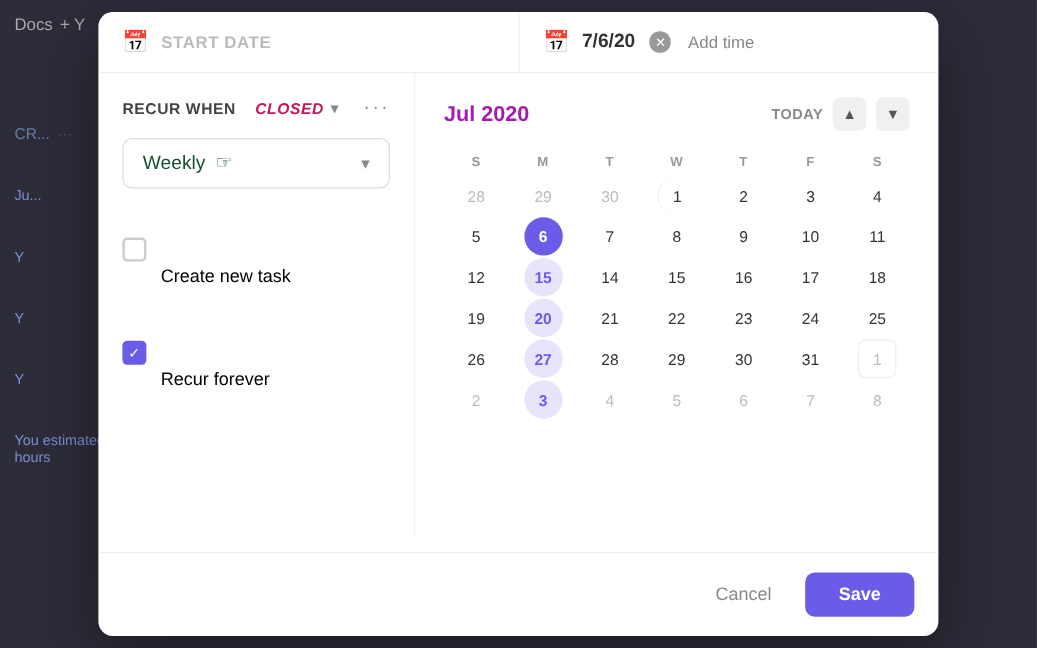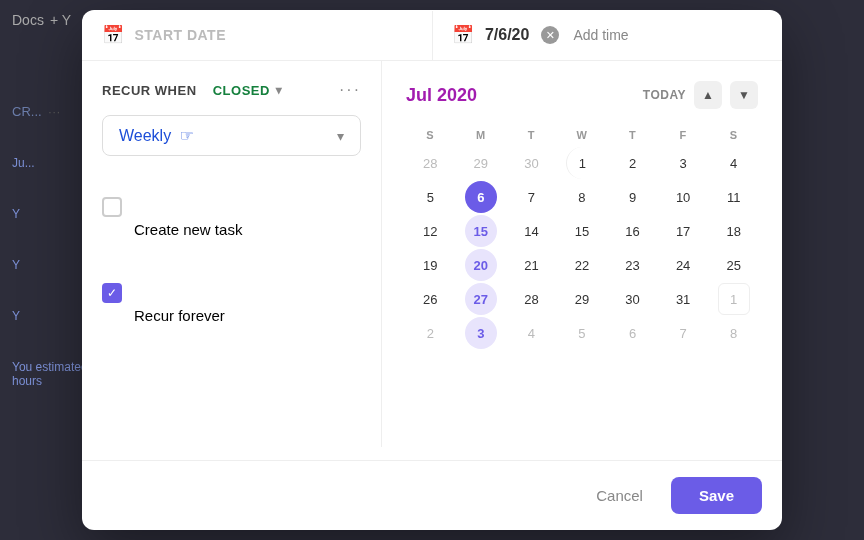--- a/index.html
+++ b/index.html
@@ -168,21 +168,21 @@
       font-size: 14px;
       margin-left: 4px;
     }
 
     .modal-body {
       display: flex;
       flex: 1;
     }
 
     .left-panel {
-      width: 300px;
+      width: 264px;
       border-right: 1px solid #eee;
       padding: 20px;
       display: flex;
       flex-direction: column;
       gap: 16px;
       justify-content: space-between;
     }
 
     .recur-header {
       display: flex;
@@ -195,21 +195,22 @@
       align-items: center;
       gap: 6px;
       font-size: 13px;
       font-weight: 700;
       color: #444;
       letter-spacing: 0.5px;
       text-transform: uppercase;
     }
 
     .recur-label .closed-text {
-      color: #15803d;
+      color: #be185d;
+      font-style: italic;
     }
 
     .recur-chevron {
       color: #888;
       font-size: 12px;
       cursor: pointer;
     }
 
     .more-dots {
       color: #888;
@@ -224,21 +225,21 @@
       justify-content: space-between;
       border: 1.5px solid #ddd;
       border-radius: 8px;
       padding: 10px 16px;
       cursor: pointer;
       background: #fff;
     }
 
     .frequency-value {
       font-size: 16px;
-      color: #1d4ed8;
+      color: #14532d;
       font-weight: 500;
     }
 
     .frequency-chevron {
       color: #888;
       font-size: 14px;
     }
 
     .cursor-hand {
       display: inline-block;

